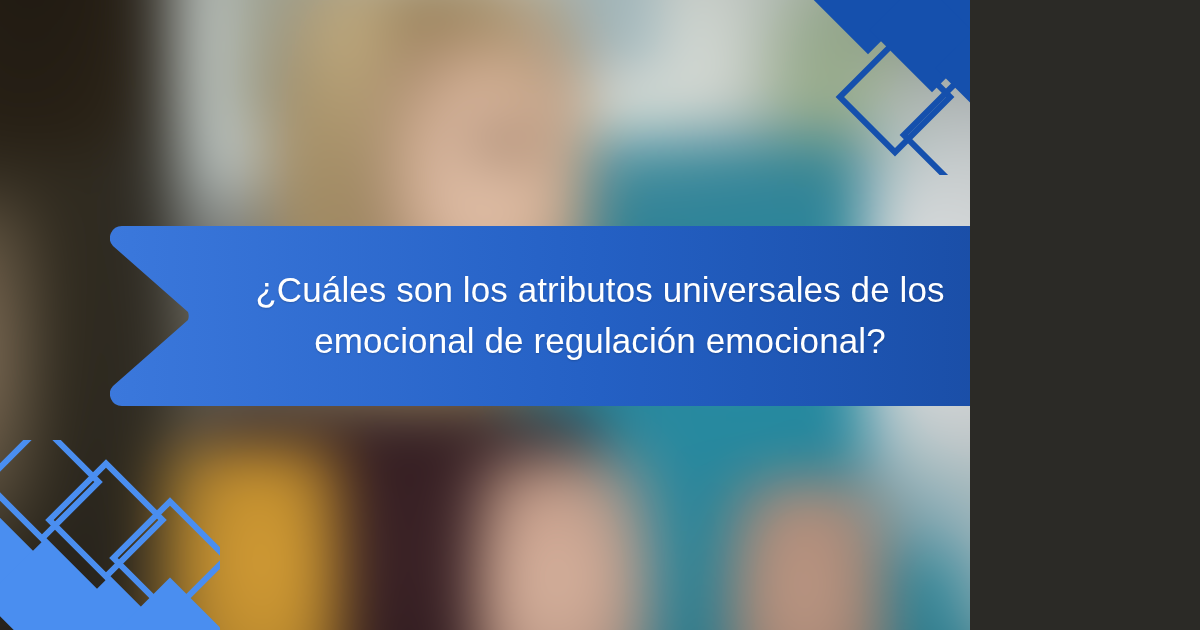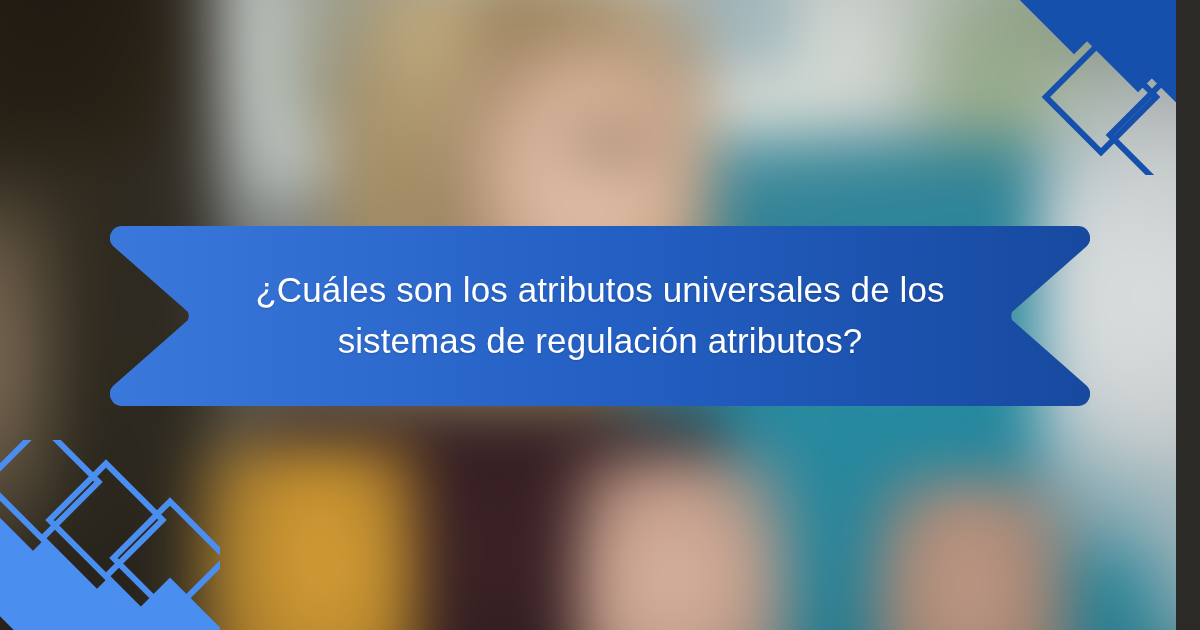--- a/index.html
+++ b/index.html
@@ -7,21 +7,21 @@
 
   html, body {
     width:1200px; height:630px;
     overflow:hidden;
     background:#2b2a26;
     font-family:"Liberation Sans", sans-serif;
   }
 
   #stage {
     position:relative;
-    width:1176px; height:630px;
+    width:970px; height:630px;
     overflow:hidden;
   }
 
   
   .bg-photo {
     position:absolute; inset:-60px;
     filter: blur(26px) saturate(1.05);
     transform: scale(1.08);
   }
 
@@ -228,17 +228,17 @@
           <stop offset="0" stop-color="#3b78dc"></stop>
           <stop offset="0.50" stop-color="#2460c4"></stop>
           <stop offset="1" stop-color="#17499f"></stop>
         </linearGradient>
       </defs>
       <path d="M 12 0 H 968 A 12 12 0 0 1 977 20 L 902 86 A 12 12 0 0 0 902 94 L 977 160 A 12 12 0 0 1 968 180 H 12 A 12 12 0 0 1 3 160 L 78 94 A 12 12 0 0 0 78 86 L 3 20 A 12 12 0 0 1 12 0 Z" fill="url(#ribbonGrad)"></path>
     </svg>
 
     <div class="ribbon-text">
       <span>¿Cuáles son los atributos universales de los</span>
-      <span>sistemas de regulación atributos?</span>
+      <span>emocional de regulación emocional?</span>
     </div>
   </div>
 
 </div>
 
 </body></html>

